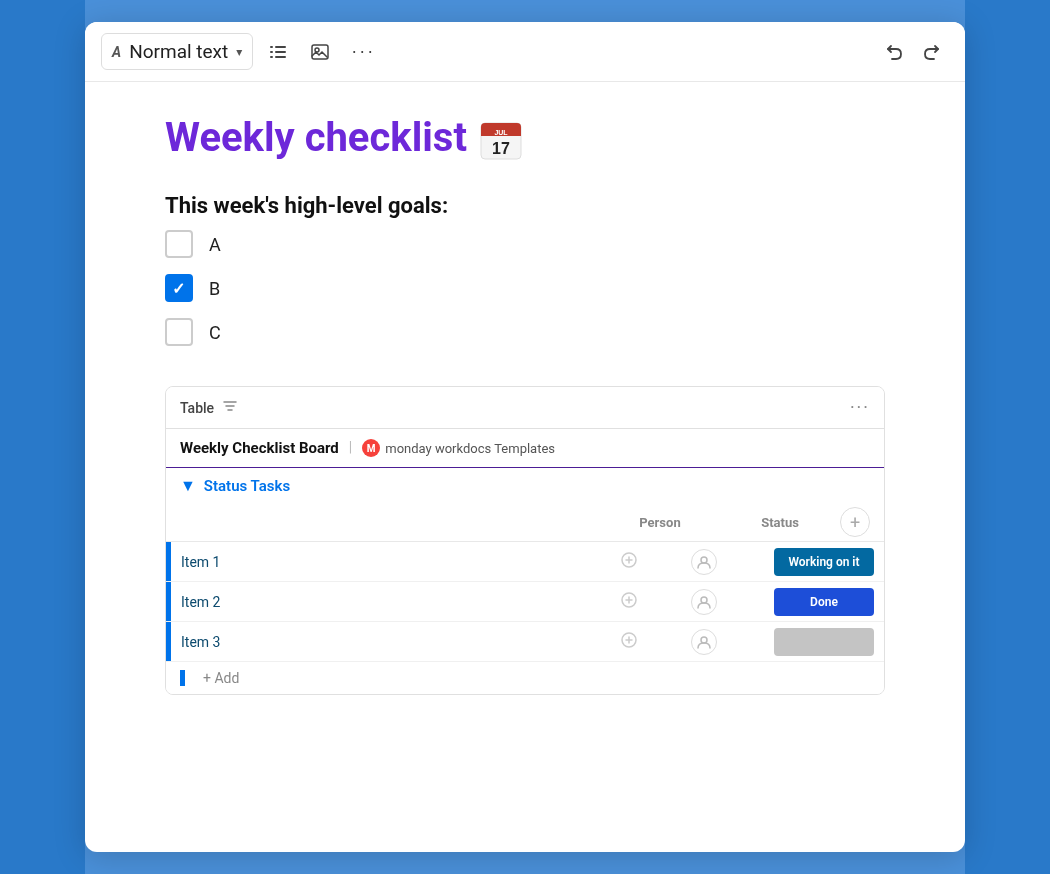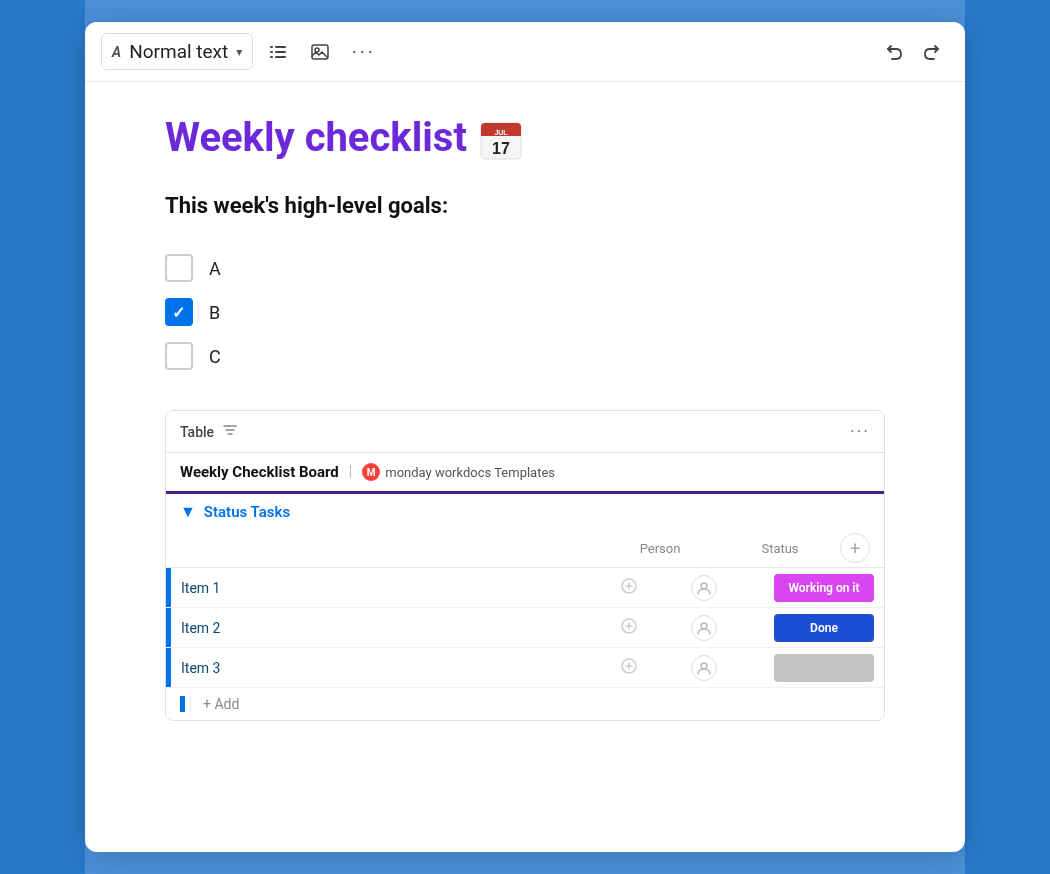--- a/index.html
+++ b/index.html
@@ -112,21 +112,21 @@
       align-items: center;
       gap: 12px;
       color: #6d28d9;
     }
     .calendar-emoji {
       font-size: 38px;
     }
     .section-heading {
       font-size: 22px;
       font-weight: 700;
-      margin-bottom: 36px;
+      margin-bottom: 12px;
       color: #111;
     }
     .checklist {
       display: flex;
       flex-direction: column;
       gap: 16px;
       margin-bottom: 40px;
     }
     .checklist-item {
       display: flex;
@@ -192,21 +192,21 @@
       font-size: 18px;
       cursor: pointer;
       letter-spacing: 2px;
     }
     
     .board-header {
       display: flex;
       gap: 10px;
       padding: 10px 14px;
       background: #fff;
-      border-bottom: 3px solid #4c1d95;
+      border-bottom: 1px solid #4c1d95;
     }
     .board-title {
       font-size: 15px;
       font-weight: 700;
       color: #111;
     }
     .board-separator {
       color: #bbb;
       font-size: 14px;
     }
@@ -254,21 +254,21 @@
       align-items: center;
       padding: 4px 14px 4px 0;
       border-bottom: 1px solid #e8e8e8;
     }
     .group-col-spacer { flex: 1; }
     .col-header {
       width: 120px;
       text-align: center;
       font-size: 13px;
       color: #888;
-      font-weight: 400;
+      font-weight: 700;
       display: flex;
       align-items: center;
       justify-content: center;
       gap: 4px;
     }
     .add-col-btn {
       width: 30px;
       height: 30px;
       display: flex;
       align-items: center;
@@ -336,21 +336,21 @@
       width: 100px;
       height: 28px;
       border-radius: 4px;
       display: flex;
       align-items: center;
       justify-content: center;
       font-size: 12px;
       font-weight: 600;
       color: #fff;
     }
-    .status-working { background: #d946ef; }
+    .status-working { background: #0369a1; }
     .status-done { background: #1d4ed8; }
     .status-empty { background: #c4c4c4; width: 100px; height: 28px; border-radius: 4px; }
     .add-row {
       display: flex;
       align-items: center;
       padding: 8px 14px;
       gap: 8px;
       cursor: pointer;
       color: #888;
       font-size: 14px;

